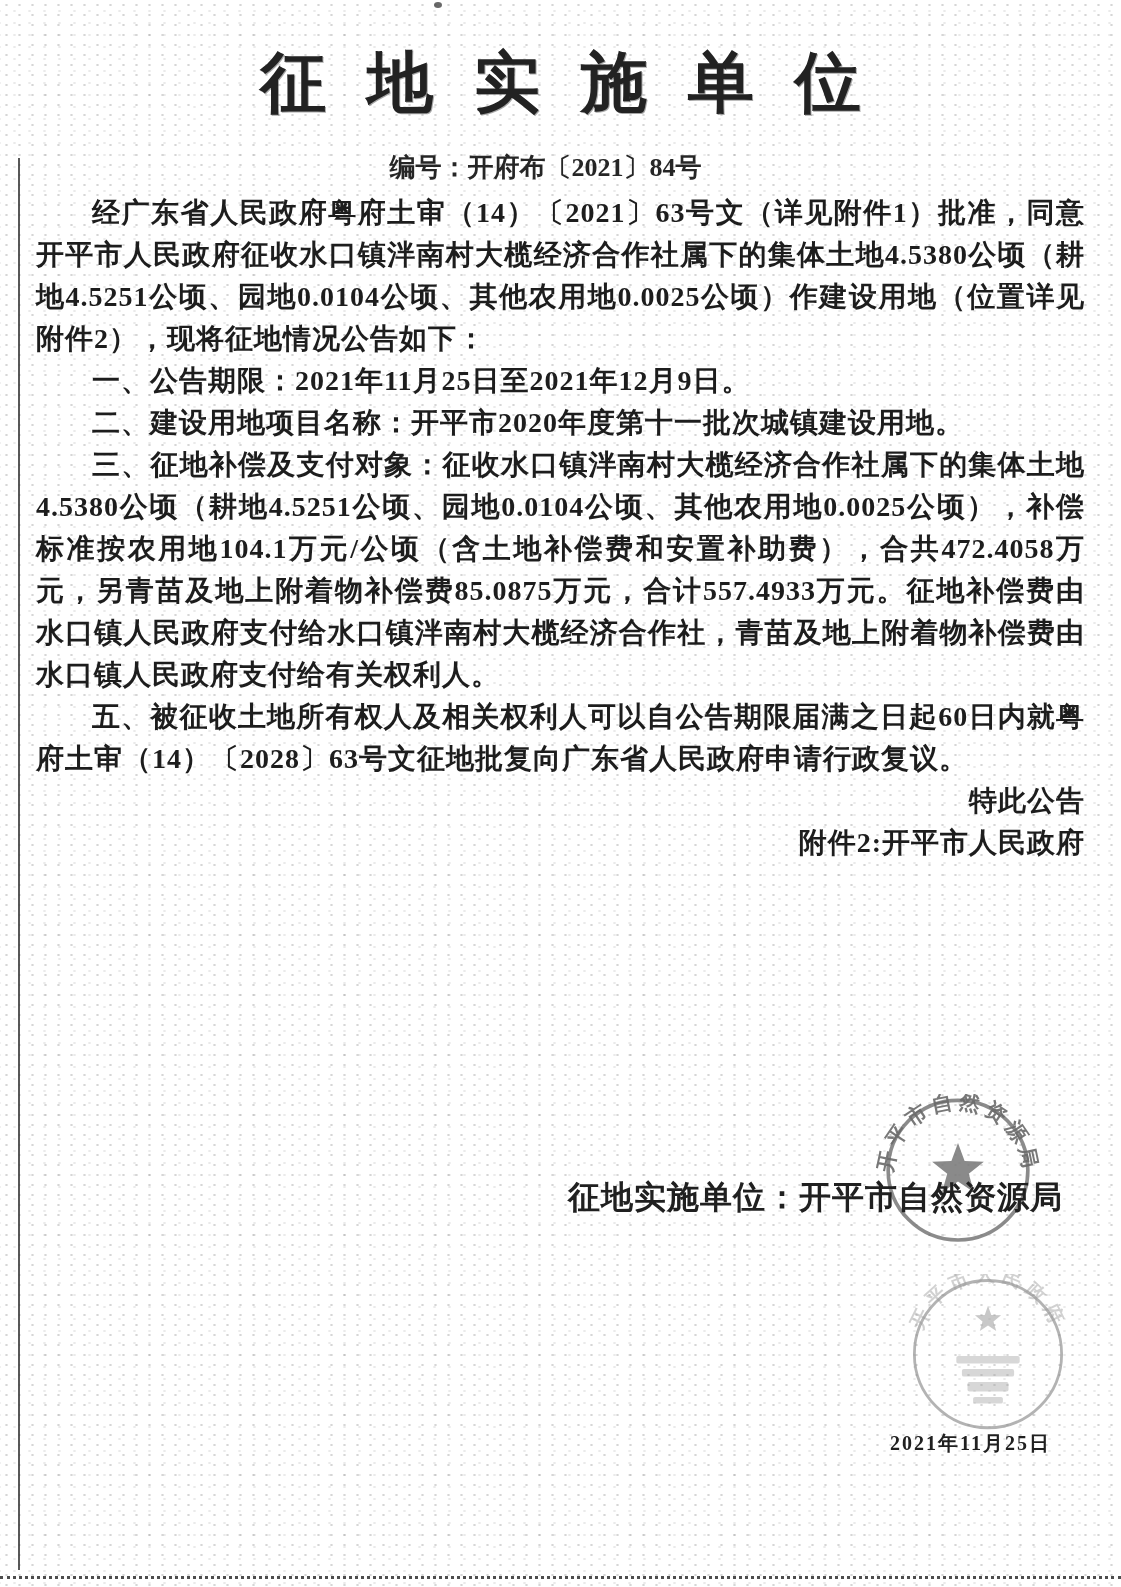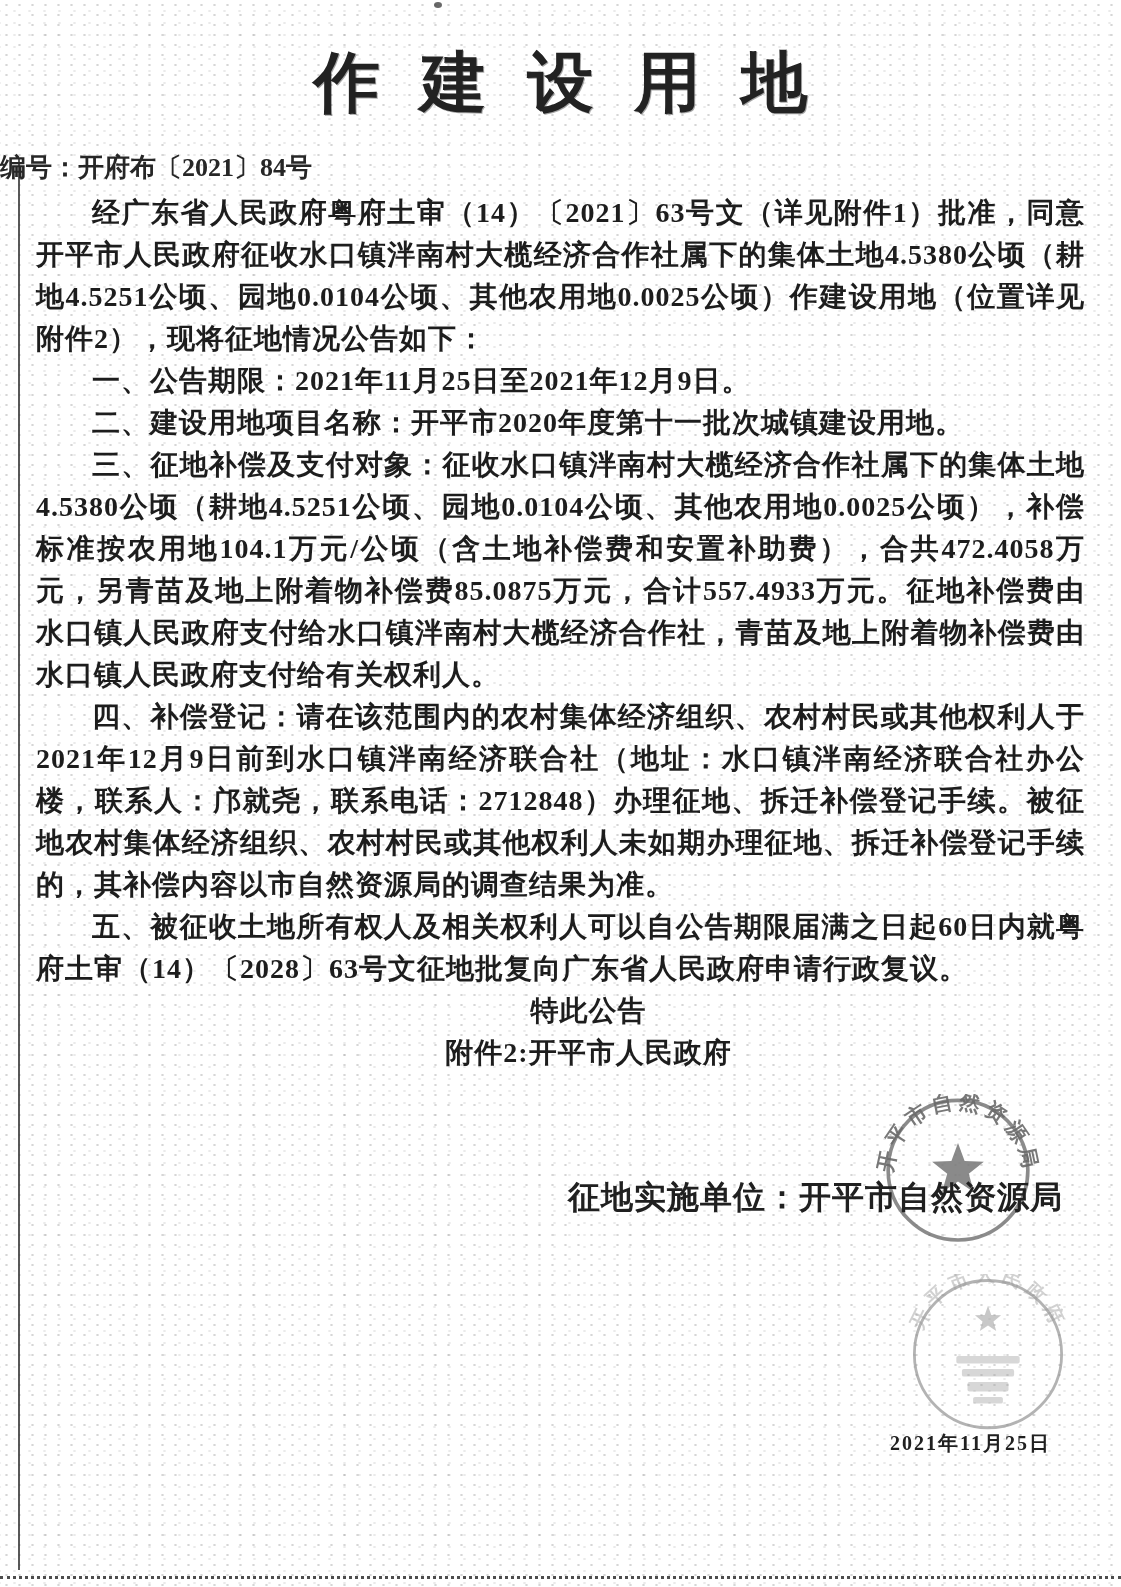--- a/index.html
+++ b/index.html
@@ -33,30 +33,30 @@
   .title {
     position: absolute; top: 38px; left: 0; right: 0;
     text-align: center;
     font-size: 66px; font-weight: 900;
     letter-spacing: .62em; text-indent: .62em;
     color: #222;
     text-shadow: 1px 1px 0 rgba(0,0,0,.35);
   }
   .doc-number {
     position: absolute; top: 150px; left: 0; right: 30px;
-    text-align: left;
+    text-align: center;
     font-size: 26px; font-weight: 700; color: #262626;
   }
   .body-text {
     position: absolute; top: 192px; left: 36px; right: 36px;
     font-size: 28px; line-height: 42px; letter-spacing: 1px;
     text-align: justify; color: #1d1d1d;
   }
   .para { text-indent: 2em; margin: 0; }
-  .para.plain { text-align: center; }
+  .para.plain { text-align: right; }
   .unit-line {
     position: absolute; right: 58px;
     font-size: 32px; letter-spacing: 1px; color: #202020;
     z-index: 3; white-space: nowrap;
   }
   .unit-implement { top: 1176px; margin-left: 13px; }
   .unit-publish { top: 1322px; }
   .date-line {
     position: absolute; right: 70px; top: 1430px;
     font-size: 20px; letter-spacing: 2px; color: #202020; z-index: 3;
@@ -68,30 +68,29 @@
 </style>
 </head>
 <body>
 
 <div class="page">
 
   <div class="speck"></div>
   <div class="edge-left"></div>
   <div class="edge-bottom"></div>
 
-  <h1 class="title">作建设用地</h1>
+  <h1 class="title">征地实施单位</h1>
 
   <div class="doc-number">编号：开府布〔2021〕84号</div>
 
   <div class="body-text">
     <p class="para">经广东省人民政府粤府土审（14）〔2021〕63号文（详见附件1）批准，同意开平市人民政府征收水口镇泮南村大榄经济合作社属下的集体土地4.5380公顷（耕地4.5251公顷、园地0.0104公顷、其他农用地0.0025公顷）作建设用地（位置详见附件2），现将征地情况公告如下：</p>
     <p class="para">一、公告期限：2021年11月25日至2021年12月9日。</p>
     <p class="para">二、建设用地项目名称：开平市2020年度第十一批次城镇建设用地。</p>
     <p class="para">三、征地补偿及支付对象：征收水口镇泮南村大榄经济合作社属下的集体土地4.5380公顷（耕地4.5251公顷、园地0.0104公顷、其他农用地0.0025公顷），补偿标准按农用地104.1万元/公顷（含土地补偿费和安置补助费），合共472.4058万元，另青苗及地上附着物补偿费85.0875万元，合计557.4933万元。征地补偿费由水口镇人民政府支付给水口镇泮南村大榄经济合作社，青苗及地上附着物补偿费由水口镇人民政府支付给有关权利人。</p>
-    <p class="para">四、补偿登记：请在该范围内的农村集体经济组织、农村村民或其他权利人于2021年12月9日前到水口镇泮南经济联合社（地址：水口镇泮南经济联合社办公楼，联系人：邝就尧，联系电话：2712848）办理征地、拆迁补偿登记手续。被征地农村集体经济组织、农村村民或其他权利人未如期办理征地、拆迁补偿登记手续的，其补偿内容以市自然资源局的调查结果为准。</p>
     <p class="para">五、被征收土地所有权人及相关权利人可以自公告期限届满之日起60日内就粤府土审（14）〔2028〕63号文征地批复向广东省人民政府申请行政复议。</p>
     <p class="para plain">特此公告</p>
     <p class="para plain">附件2:开平市人民政府</p>
   </div>
 
   <div class="unit-line unit-implement">征地实施单位：开平市自然资源局</div>
 
 
   <div class="date-line">2021年11月25日</div>
 

